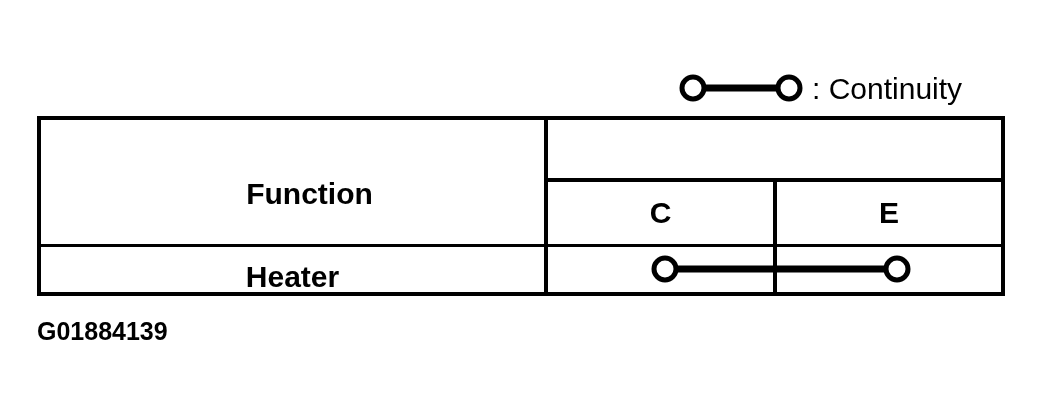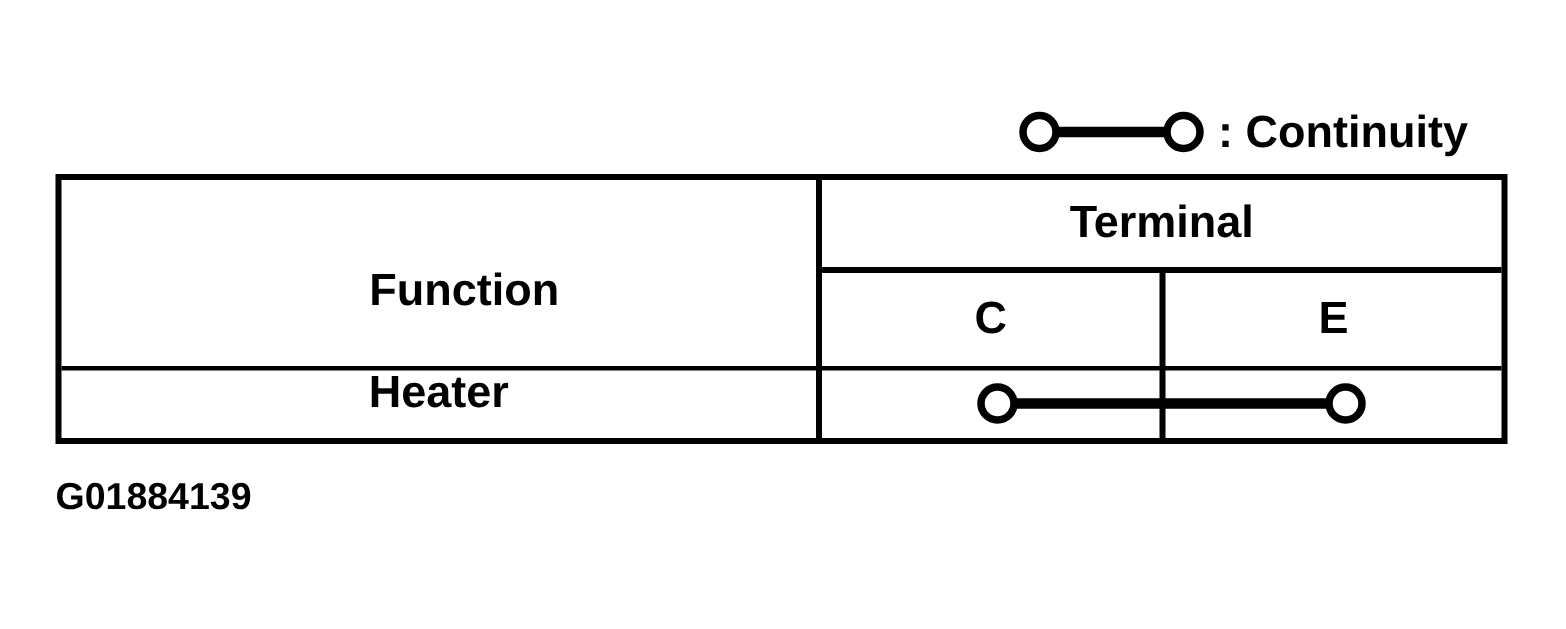--- a/index.html
+++ b/index.html
@@ -25,21 +25,21 @@
     height: 44px;
     display: flex;
     align-items: center;
     gap: 0px;
   }
   .legend-symbol {
     display: block;
   }
   .legend-text {
     font-size: 30px;
-    font-weight: 700;
+    font-weight: 400;
     line-height: 1;
     letter-spacing: 0px;
     white-space: nowrap;
     margin-left: 8px;
     margin-top: 1px;
   }
 
   
   .conn-table {
     position: absolute;
@@ -138,21 +138,21 @@
   }
 
   
   .data-fn-cell {
     position: absolute;
     left: 0px;
     top: 127px;
     width: 503px;
     height: 45px;
     display: flex;
-    align-items: flex-start;
+    align-items: flex-end;
     justify-content: center;
     box-sizing: border-box;
   }
   .data-term-cell {
     position: absolute;
     left: 507px;
     top: 127px;
     width: 453px;
     height: 45px;
     box-sizing: border-box;
@@ -196,23 +196,20 @@
 </div>
 
 <div class="conn-table">
 
   <div class="fn-cell">
     <span class="cell-text">Function</span>
   </div>
 
   <div class="v-divider-main"></div>
 
-  <div class="terminal-cell">
-    <span class="cell-text">Terminal</span>
-  </div>
 
   <div class="h-divider-terminal"></div>
 
   <div class="sub-cell c">
     <span class="cell-text">C</span>
   </div>
   <div class="v-divider-ce"></div>
   <div class="sub-cell e">
     <span class="cell-text">E</span>
   </div>

